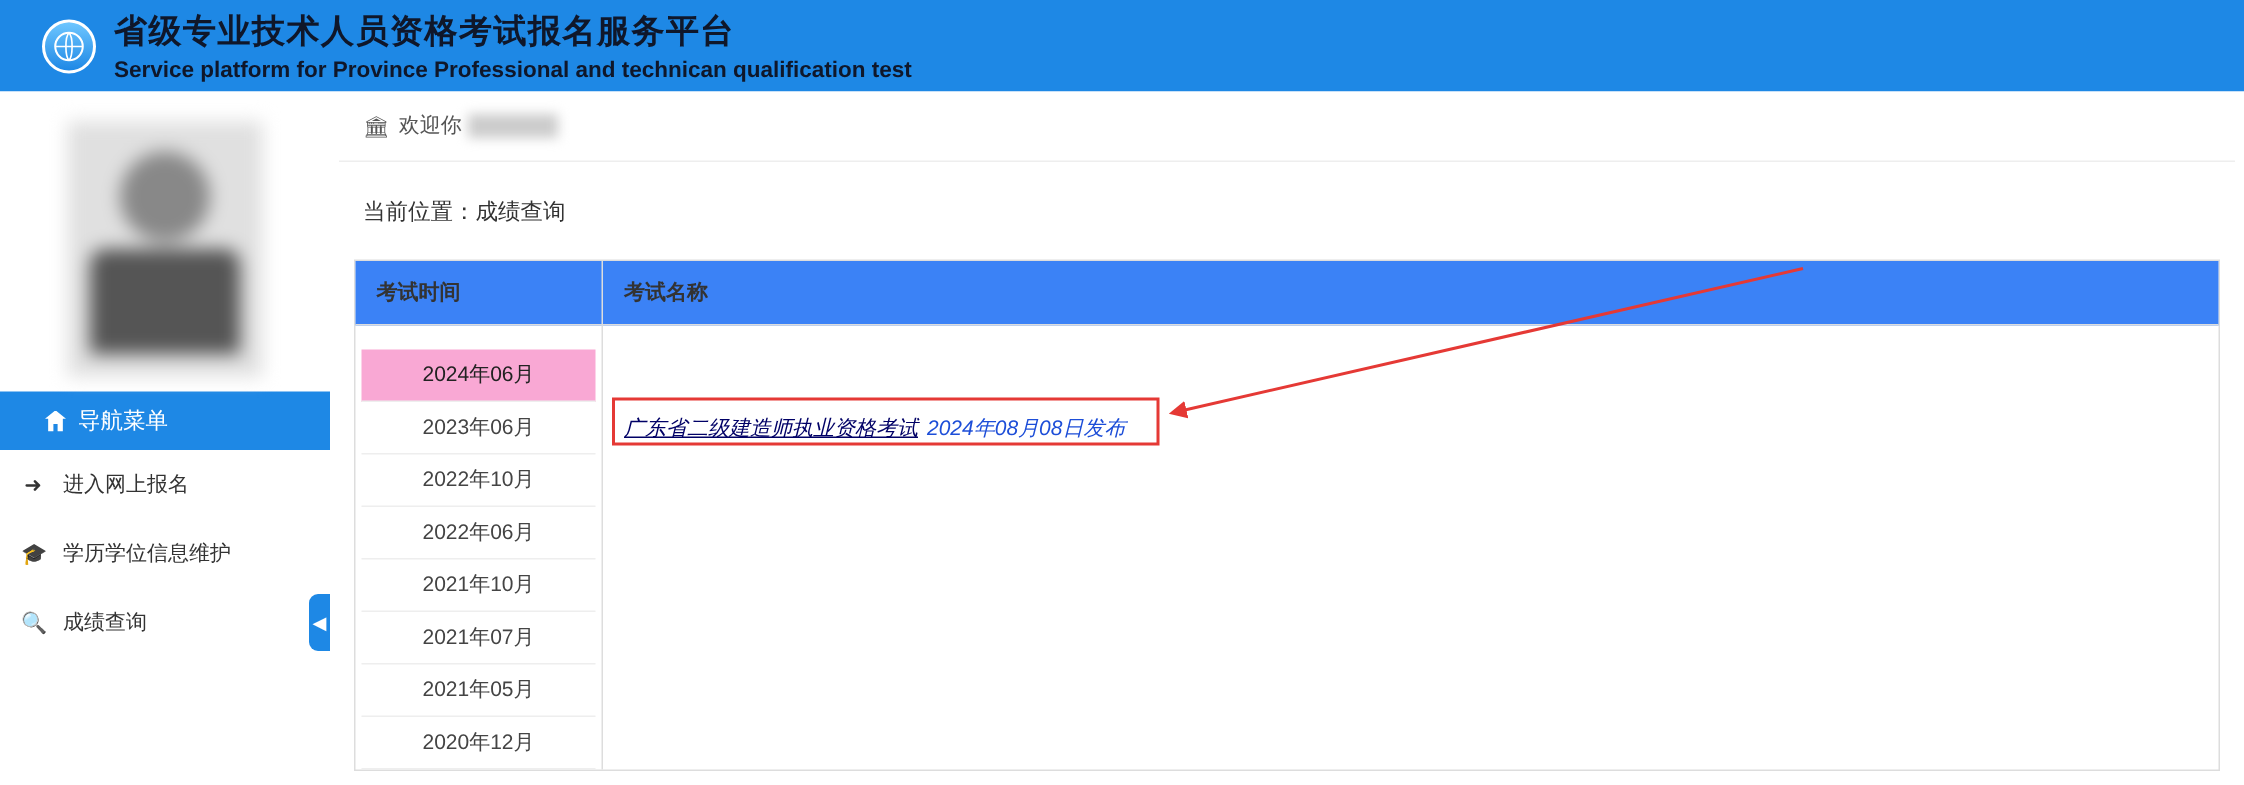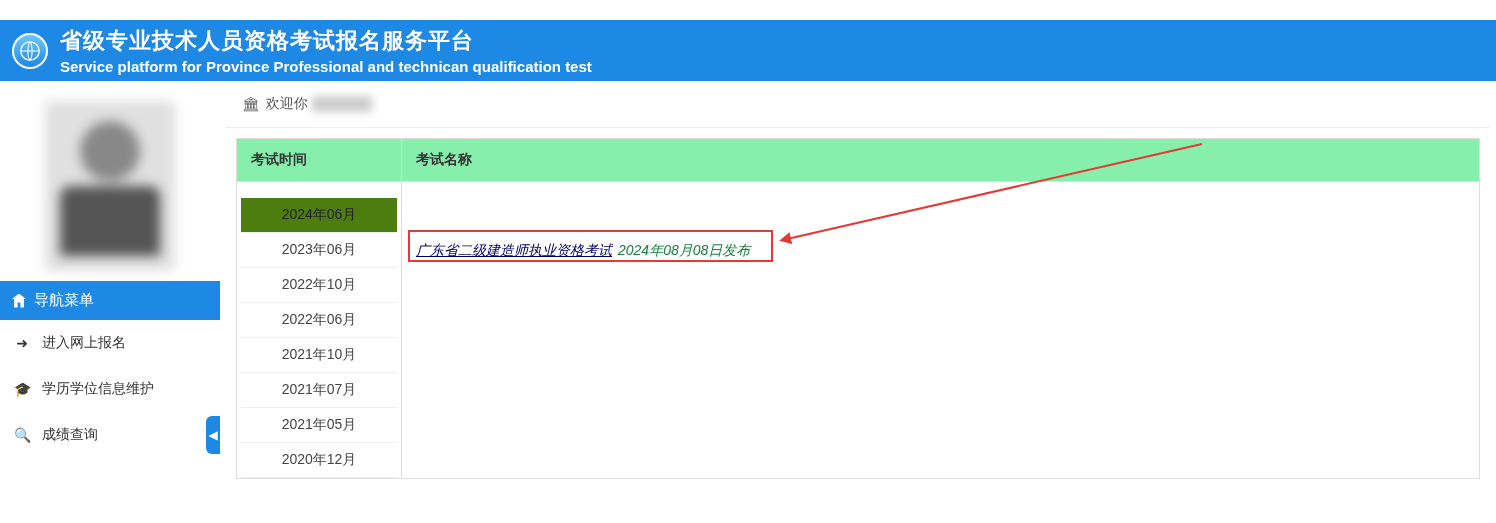--- a/index.html
+++ b/index.html
@@ -1,48 +1,48 @@
 <!DOCTYPE html>
 <html><head>
 <meta charset="utf-8">
 <style>
 * { margin:0; padding:0; box-sizing:border-box; }
 body { font-family:"Microsoft YaHei","SimSun",sans-serif; font-size:14px; color:#333; background:#fff; width:1496px; height:523px; overflow:hidden; }
-.header { background:#1E88E5; color:#ffffff; padding:6px 12px; display:flex; align-items:center;margin-top:20px; }
+.header { background:#1E88E5; color:#0f172a; padding:6px 28px; display:flex; align-items:center; }
 .logo { width:36px; height:36px; border-radius:50%; background:linear-gradient(180deg,#6EC6FF,#1E88E5); border:2px solid #fff; display:flex; align-items:center; justify-content:center; margin-right:12px; }
 .logo svg { width:22px; height:22px; }
 .header-title { font-size:22px; font-weight:bold; letter-spacing:1px; }
 .header-sub { font-size:15px; margin-top:2px; font-weight:bold; }
 .layout { display:flex; height:calc(100% - 56px); }
 .sidebar { width:220px; background:#fff; position:relative; }
 .avatar { width:130px; height:170px; margin:20px auto 10px; background:#e0e0e0; position:relative; filter:blur(6px); }
 .avatar::before { content:""; position:absolute; width:60px; height:60px; border-radius:50%; background:#888; top:20px; left:35px; }
 .avatar::after { content:""; position:absolute; width:100px; height:70px; background:#555; top:85px; left:15px; border-radius:10px 10px 0 0; }
-.nav-head { background:#1E88E5; color:#fff; padding:10px 12px; font-size:15px; display:flex; align-items:center; }
+.nav-head { background:#1E88E5; color:#fff; padding:10px 30px; font-size:15px; display:flex; align-items:center; }
 .nav-head::before { content:""; display:inline-block; width:14px; height:14px; margin-right:8px; background:currentColor; clip-path:polygon(50% 0,100% 40%,85% 40%,85% 100%,60% 100%,60% 65%,40% 65%,40% 100%,15% 100%,15% 40%,0 40%); }
 .nav-item { padding:14px 14px; display:flex; align-items:center; cursor:pointer; color:#333; border-bottom:0; }
 .nav-item .ico { display:inline-block; width:16px; margin-right:12px; text-align:center; }
 .collapse { position:absolute; right:0; top:335px; width:14px; height:38px; background:#1E88E5; border-radius:6px 0 0 6px; display:flex; align-items:center; justify-content:center; color:#fff; font-size:12px; cursor:pointer; }
 .main { flex:1; background:#fff; padding:0 6px; position:relative; }
 .welcome { padding:14px 16px; border-bottom:1px solid #eee; margin-bottom:10px; display:flex; align-items:center; color:#555; }
 .welcome .ico { margin-right:6px; }
 .welcome .blur { display:inline-block; width:60px; height:16px; background:#ccc; filter:blur(4px); margin-left:4px; }
 .breadcrumb { padding:14px 16px 22px; color:#333; font-size:15px; }
 .content { margin:0 10px; border:1px solid #ddd; display:flex; }
 .col-time { width:165px; }
 .col-name { flex:1; }
-.thead { padding:12px 14px; font-weight:bold; border-bottom:1px solid #ddd; border-right:1px solid #ddd; background:#86efac; }
+.thead { padding:12px 14px; font-weight:bold; border-bottom:1px solid #ddd; border-right:1px solid #ddd; background:#3b82f6; }
 .col-name .thead { border-right:0; }
 .time-list { padding:16px 4px 0; border-right:1px solid #ddd; }
 .time-item { padding:8px 0; text-align:center; border-bottom:1px solid #eee; color:#444; cursor:pointer; }
-.time-item.active { background:#4d7c0f; color:#222; }
+.time-item.active { background:#f9a8d4; color:#222; }
 .exam-list { padding:60px 14px 14px; position:relative; }
 .exam-row { margin-bottom:20px; display:flex; align-items:baseline;font-style:italic; }
 .exam-link { color:#006; text-decoration:underline; margin-right:6px; cursor:pointer; }
-.exam-date { color:#15803d; }
+.exam-date { color:#1d4ed8; }
 .red-box { position:absolute; border:2px solid #E53935; left:6px; top:48px; width:365px; height:32px; pointer-events:none; }
 .arrow { position:absolute; left:370px; top:-48px; width:440px; height:120px; pointer-events:none; }
 </style>
 </head>
 <body>
 
 <div class="header">
   <div class="logo">
     <svg viewBox="0 0 24 24">
         <circle cx="12" cy="12" r="10" fill="none" stroke="#fff" stroke-width="1.5"></circle>
@@ -77,20 +77,23 @@
         <span>◀</span>
       </div>
   </div>
 
   <div class="main">
     <div class="welcome">
       <span class="ico">🏛</span>
       <span>欢迎你</span>
       <span class="blur"></span>
     </div>
+    <div class="breadcrumb">
+      <span>当前位置：</span><span>成绩查询</span>
+    </div>
     <div class="content">
       <div class="col-time">
         <div class="thead">考试时间</div>
         <div class="time-list" id="time-list">
             <div class="time-item active">2024年06月</div>
             <div class="time-item">2023年06月</div>
             <div class="time-item">2022年10月</div>
             <div class="time-item">2022年06月</div>
             <div class="time-item">2021年10月</div>
             <div class="time-item">2021年07月</div>

